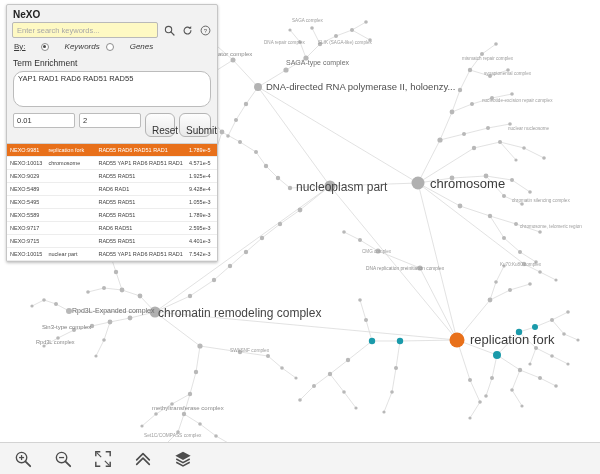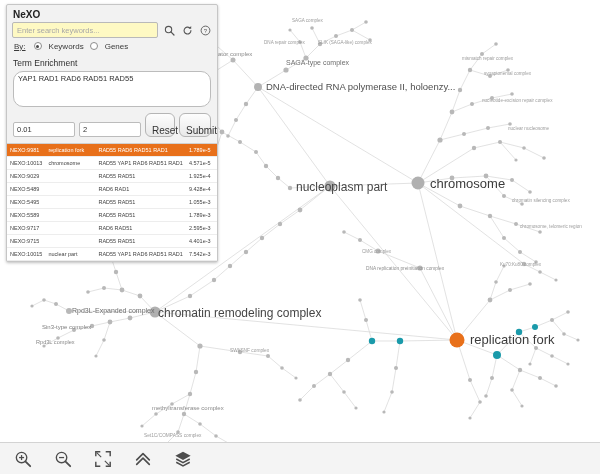--- a/index.html
+++ b/index.html
@@ -69,22 +69,22 @@
   .icon-btn svg { display: block; }
 
   .radio-row {
     display: flex;
     align-items: center;
     padding: 0 5px 5px 7px;
     gap: 6px;
     font-size: 8px;
     color: #3a3a3a;
   }
-  .radio-row .by { margin-right: 2px; text-decoration: underline; }
-  .radio-item { display: flex; align-items: flex-start; gap: 7px; cursor: pointer; }
+  .radio-row .by { margin-right: 9px; text-decoration: underline; }
+  .radio-item { display: flex; align-items: center; gap: 16px; cursor: pointer; font-style: italic; }
   .radio-dot {
     width: 8px; height: 8px;
     border-radius: 50%;
     border: 1px solid #8d8d8d;
     background: #fff;
     display: inline-block;
     position: relative;
   }
   .radio-dot.on::after {
     content: "";
@@ -106,21 +106,21 @@
     background: #fff;
     border: 1px solid #bcbcbc;
     border-radius: 10px;
     font-size: 7.5px;
     color: #333;
     padding: 2px 4px;
     overflow: hidden;
   }
   .params-row {
     display: flex;
-    align-items: flex-end;
+    align-items: flex-start;
     gap: 4px;
     padding: 6px 6px 6px 6px;
   }
   .param-input {
     width: 62px; height: 15px;
     border: 1px solid #bcbcbc;
     border-radius: 2px;
     background: #fff;
     font-size: 7.5px;
     color: #333;

